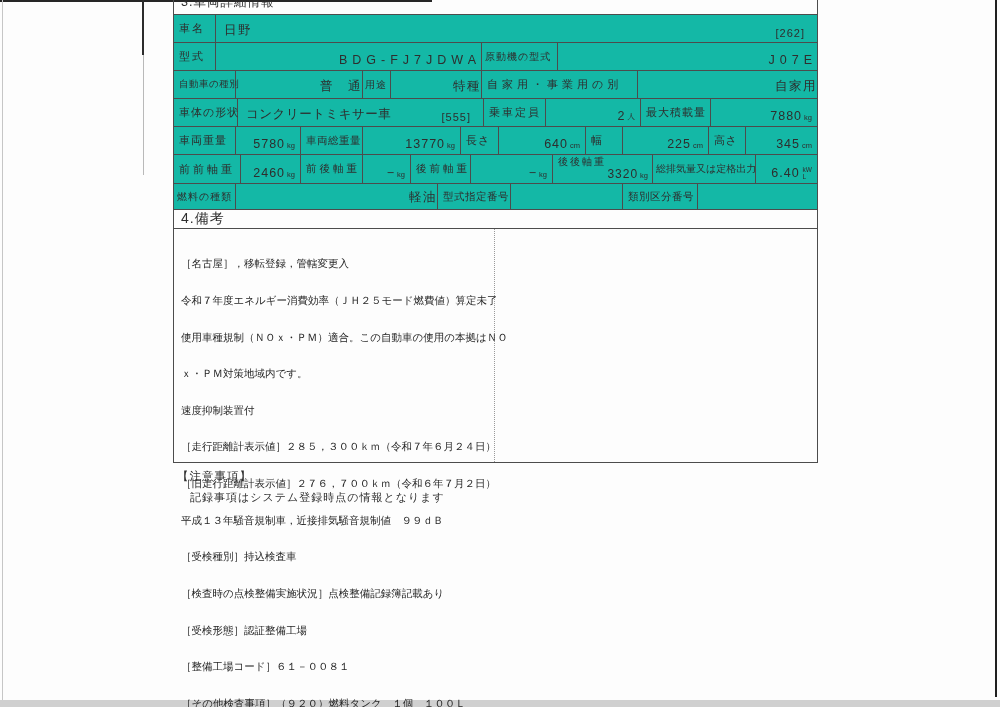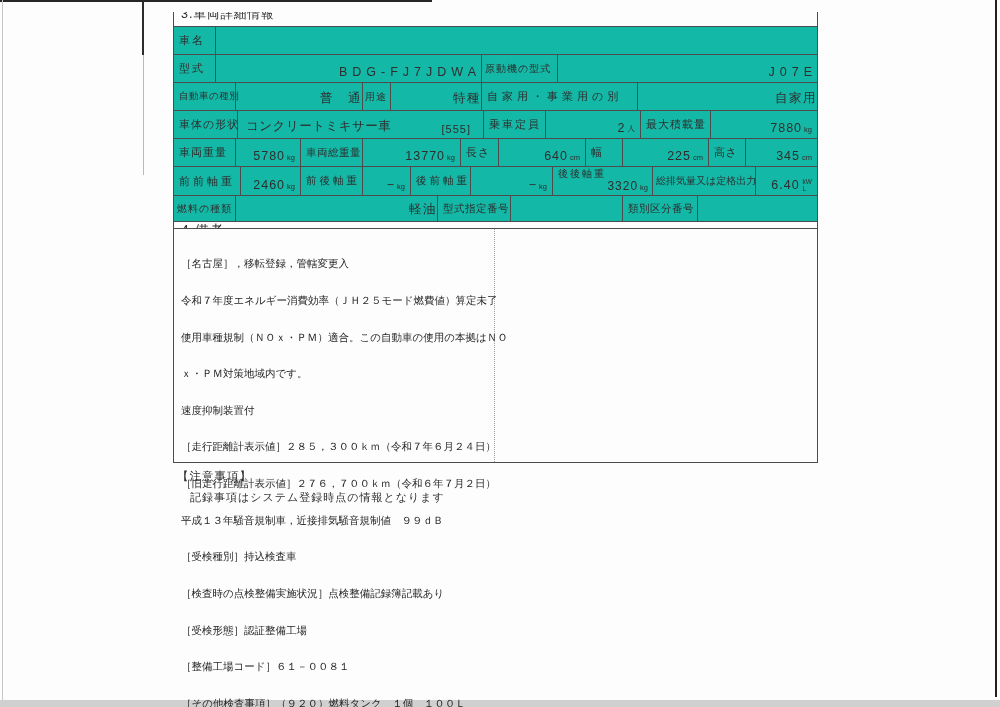--- a/index.html
+++ b/index.html
@@ -11,21 +11,21 @@
   
   .art{position:absolute;}
   .art-topline{left:0;top:0;width:432px;height:2px;background:#262626;}
   .art-leftline{left:2px;top:0;width:1px;height:707px;background:#c6c6c6;}
   .art-rightline{left:995px;top:0;width:2px;height:697px;background:#202020;}
   .art-bottomstrip{left:0;top:700px;width:1000px;height:7px;background:#d0d0d0;}
   .art-creasedark{left:142px;top:0;width:2px;height:55px;background:#2c2c2c;}
   .art-creaselight{left:143px;top:55px;width:1px;height:120px;background:#b9b9b9;}
 
   
-  .doc-table{position:absolute;left:173px;top:12px;width:645px;}
+  .doc-table{position:absolute;left:173px;top:0;width:645px;}
   .trow{
     display:flex;box-sizing:border-box;
     border-left:1px solid #4c4c4c;border-right:1px solid #4c4c4c;border-bottom:1px solid #4c4c4c;
     background:#14b8a6;
   }
   .c{box-sizing:border-box;display:flex;overflow:visible;flex:0 0 auto;border-right:1px solid #4c4c4c;}
   .c.last{flex:1 1 auto;border-right:none;}
   .lbl{align-items:center;padding-left:5px;font-size:11px;letter-spacing:2px;white-space:nowrap;}
   .lbl-s{font-size:9.5px;letter-spacing:0.5px;}
   .lbl-xs{font-size:10px;letter-spacing:1px;padding-left:3px;}
@@ -86,20 +86,24 @@
 <div class="art art-creaselight"></div>
 
 <div class="doc-table">
 
   <div class="sec3-row">
     <span>3.車両詳細情報</span>
   </div>
 
   <div class="trow h28">
     <div class="c lbl" style="width:42px">車名</div>
+    <div class="c last val spread">
+      <span class="jp">日野</span>
+      <span class="code">[262]</span>
+    </div>
   </div>
 
   <div class="trow h28">
     <div class="c lbl" style="width:42px">型式</div>
     <div class="c val val-l" style="width:266px">
       <span class="num wide-ls">BDG-FJ7JDWA</span>
     </div>
     <div class="c lbl lbl-xs" style="width:76px">原動機の型式</div>
     <div class="c last val val-l">
       <span class="num wide-ls">J07E</span>

